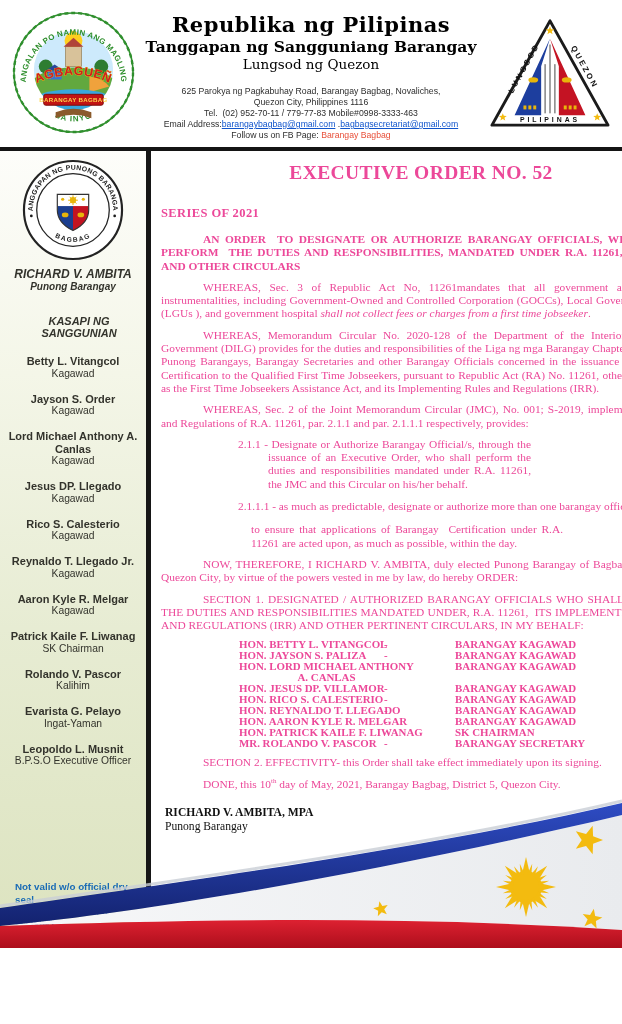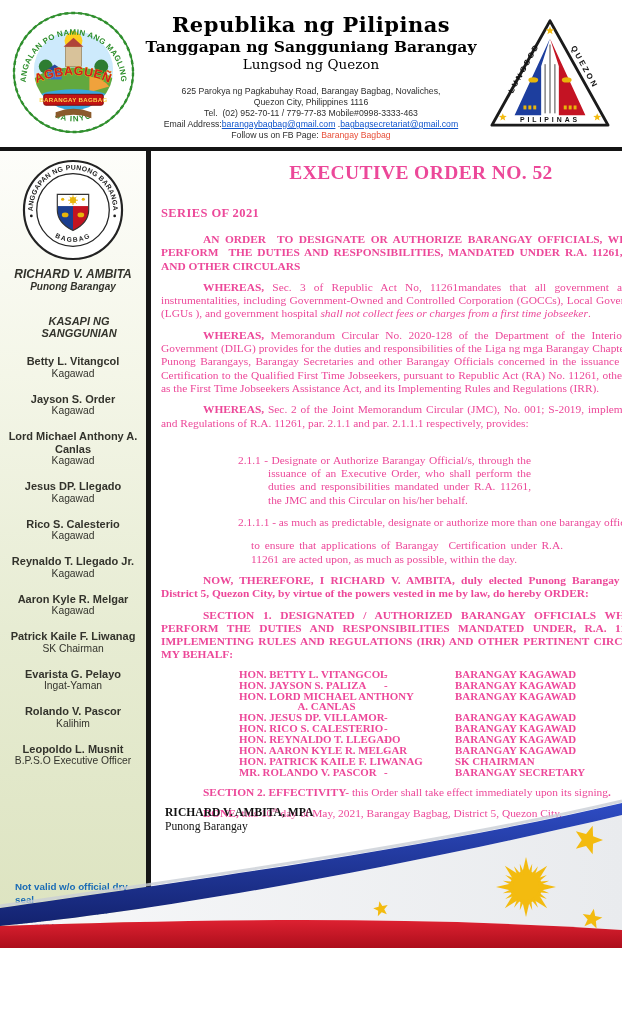--- a/index.html
+++ b/index.html
@@ -38,22 +38,22 @@
   .sb-footer .l1 { font-weight:700; font-size:9.8px; line-height:13px; }
   .sb-footer .l2 { font-weight:700; font-size:8.8px; line-height:11px; }
 
   
   .main { position:absolute; top:151px; left:151px; width:544px; box-sizing:border-box;
           padding:8px 14px 0 10px; font-family:"Liberation Serif",serif; color:#ec4899; }
   .eo-title  { text-align:center; font-weight:700; font-size:19.5px; line-height:22px; letter-spacing:.4px; margin-top:3px; }
   .eo-series { text-align:left; font-weight:700; font-size:12.5px; line-height:14px; letter-spacing:.4px;margin-top:22px; }
   .para { font-size:11.4px; line-height:13.3px; text-align:justify; text-indent:42px; margin:8px 0 0; }
   .subject { font-weight:700; margin-top:13px; }
-  .b { font-weight:700; } .i { font-style:italic; }
-  .clause { font-size:11.4px; line-height:13.3px; text-align:justify; margin:24px 0 0 77px; width:263px; padding-left:30px; text-indent:-30px; }
+  .b { font-weight:400; } .i { font-style:italic; }
+  .clause { font-size:11.4px; line-height:13.3px; text-align:justify; margin:8px 0 0 77px; width:263px; padding-left:30px; text-indent:-30px; }
   .clause-single { font-size:11.4px; line-height:13.3px; margin:9px 0 0 77px; }
   .clause-cont { font-size:11.4px; line-height:13.3px; text-align:justify; margin:10px 0 0 90px; width:312px; }
   .officials { margin:7px 0 0 78px; font-weight:700; font-size:10.9px; line-height:10.9px; }
   .off-row { position:relative; white-space:nowrap; margin:0; }
   .off-dash { position:absolute; left:145px; }
   .off-role { position:absolute; left:196px;margin-left:20px; }
   .off-name2 { width:175px; text-align:center; font-weight:700; }
   sup.ord { font-size:7px; vertical-align:super; line-height:0; }
 
   .signature { position:absolute; left:165px; top:806px; font-family:"Liberation Serif",serif; color:#111; }
@@ -231,26 +231,26 @@
         </div>
       <div class="member">
           <div class="member-name">Aaron Kyle R. Melgar</div>
           <div class="member-role">Kagawad</div>
         </div>
       <div class="member">
           <div class="member-name">Patrick Kaile F. Liwanag</div>
           <div class="member-role">SK Chairman</div>
         </div>
       <div class="member">
+          <div class="member-name">Rolando V. Pascor</div>
+          <div class="member-role">Kalihim</div>
+        </div>
+      <div class="member">
           <div class="member-name">Evarista G. Pelayo</div>
           <div class="member-role">Ingat-Yaman</div>
-        </div>
-      <div class="member">
-          <div class="member-name">Rolando V. Pascor</div>
-          <div class="member-role">Kalihim</div>
         </div>
       <div class="member">
           <div class="member-name">Leopoldo L. Musnit</div>
           <div class="member-role">B.P.S.O Executive Officer</div>
         </div>
     </div>
 
     <div class="sb-footer">
       <div class="l1">Not valid w/o official dry seal</div>
       <div class="l2">Office of the Barangay Secretary</div>

